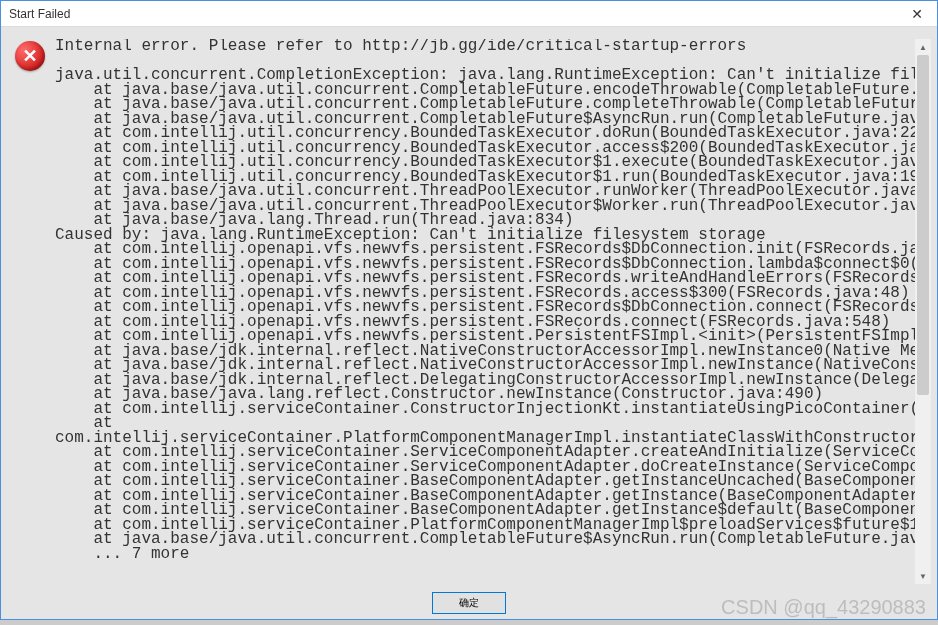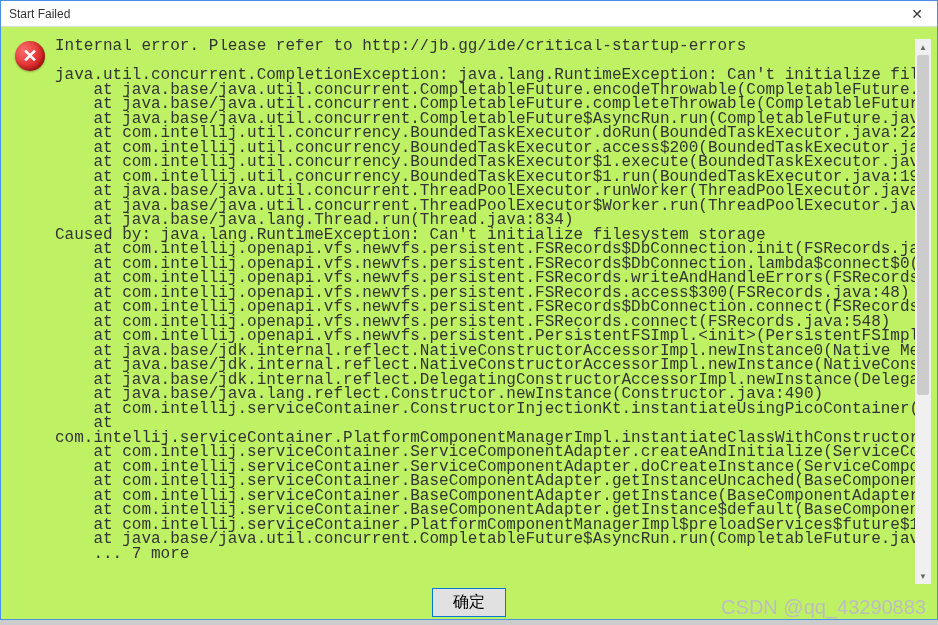--- a/index.html
+++ b/index.html
@@ -7,21 +7,21 @@
     margin: 0; padding: 0;
     width: 938px; height: 625px;
     font-family: "Microsoft YaHei", "Segoe UI", sans-serif;
     background: #ccc;
     overflow: hidden;
   }
   .window {
     position: absolute;
     left: 0; top: 0;
     width: 938px; height: 620px;
-    background: #bef264;
+    background: #e5e5e5;
     border: 1px solid #4a90e2;
   }
   .titlebar {
     height: 26px;
     background: #fff;
     border-bottom: 1px solid #ddd;
     display: flex;
     align-items: center;
     justify-content: space-between;
     padding: 0 0 0 8px;
@@ -96,21 +96,21 @@
   .buttonbar {
     height: 36px;
     display: flex;
     align-items: center;
     justify-content: center;
     border-top: 1px solid transparent;
   }
   .ok-btn {
     min-width: 74px;
     padding: 3px 18px;
-    font-size: 16px;
+    font-size: 10px;
     background: #e1e1e1;
     border: 1px solid #adadad;
     cursor: pointer;
     outline: 1px solid #0078d7;
     outline-offset: -1px;
   }
   .watermark {
     position: absolute;
     right: 12px; bottom: 6px;
     font-size: 20px;

